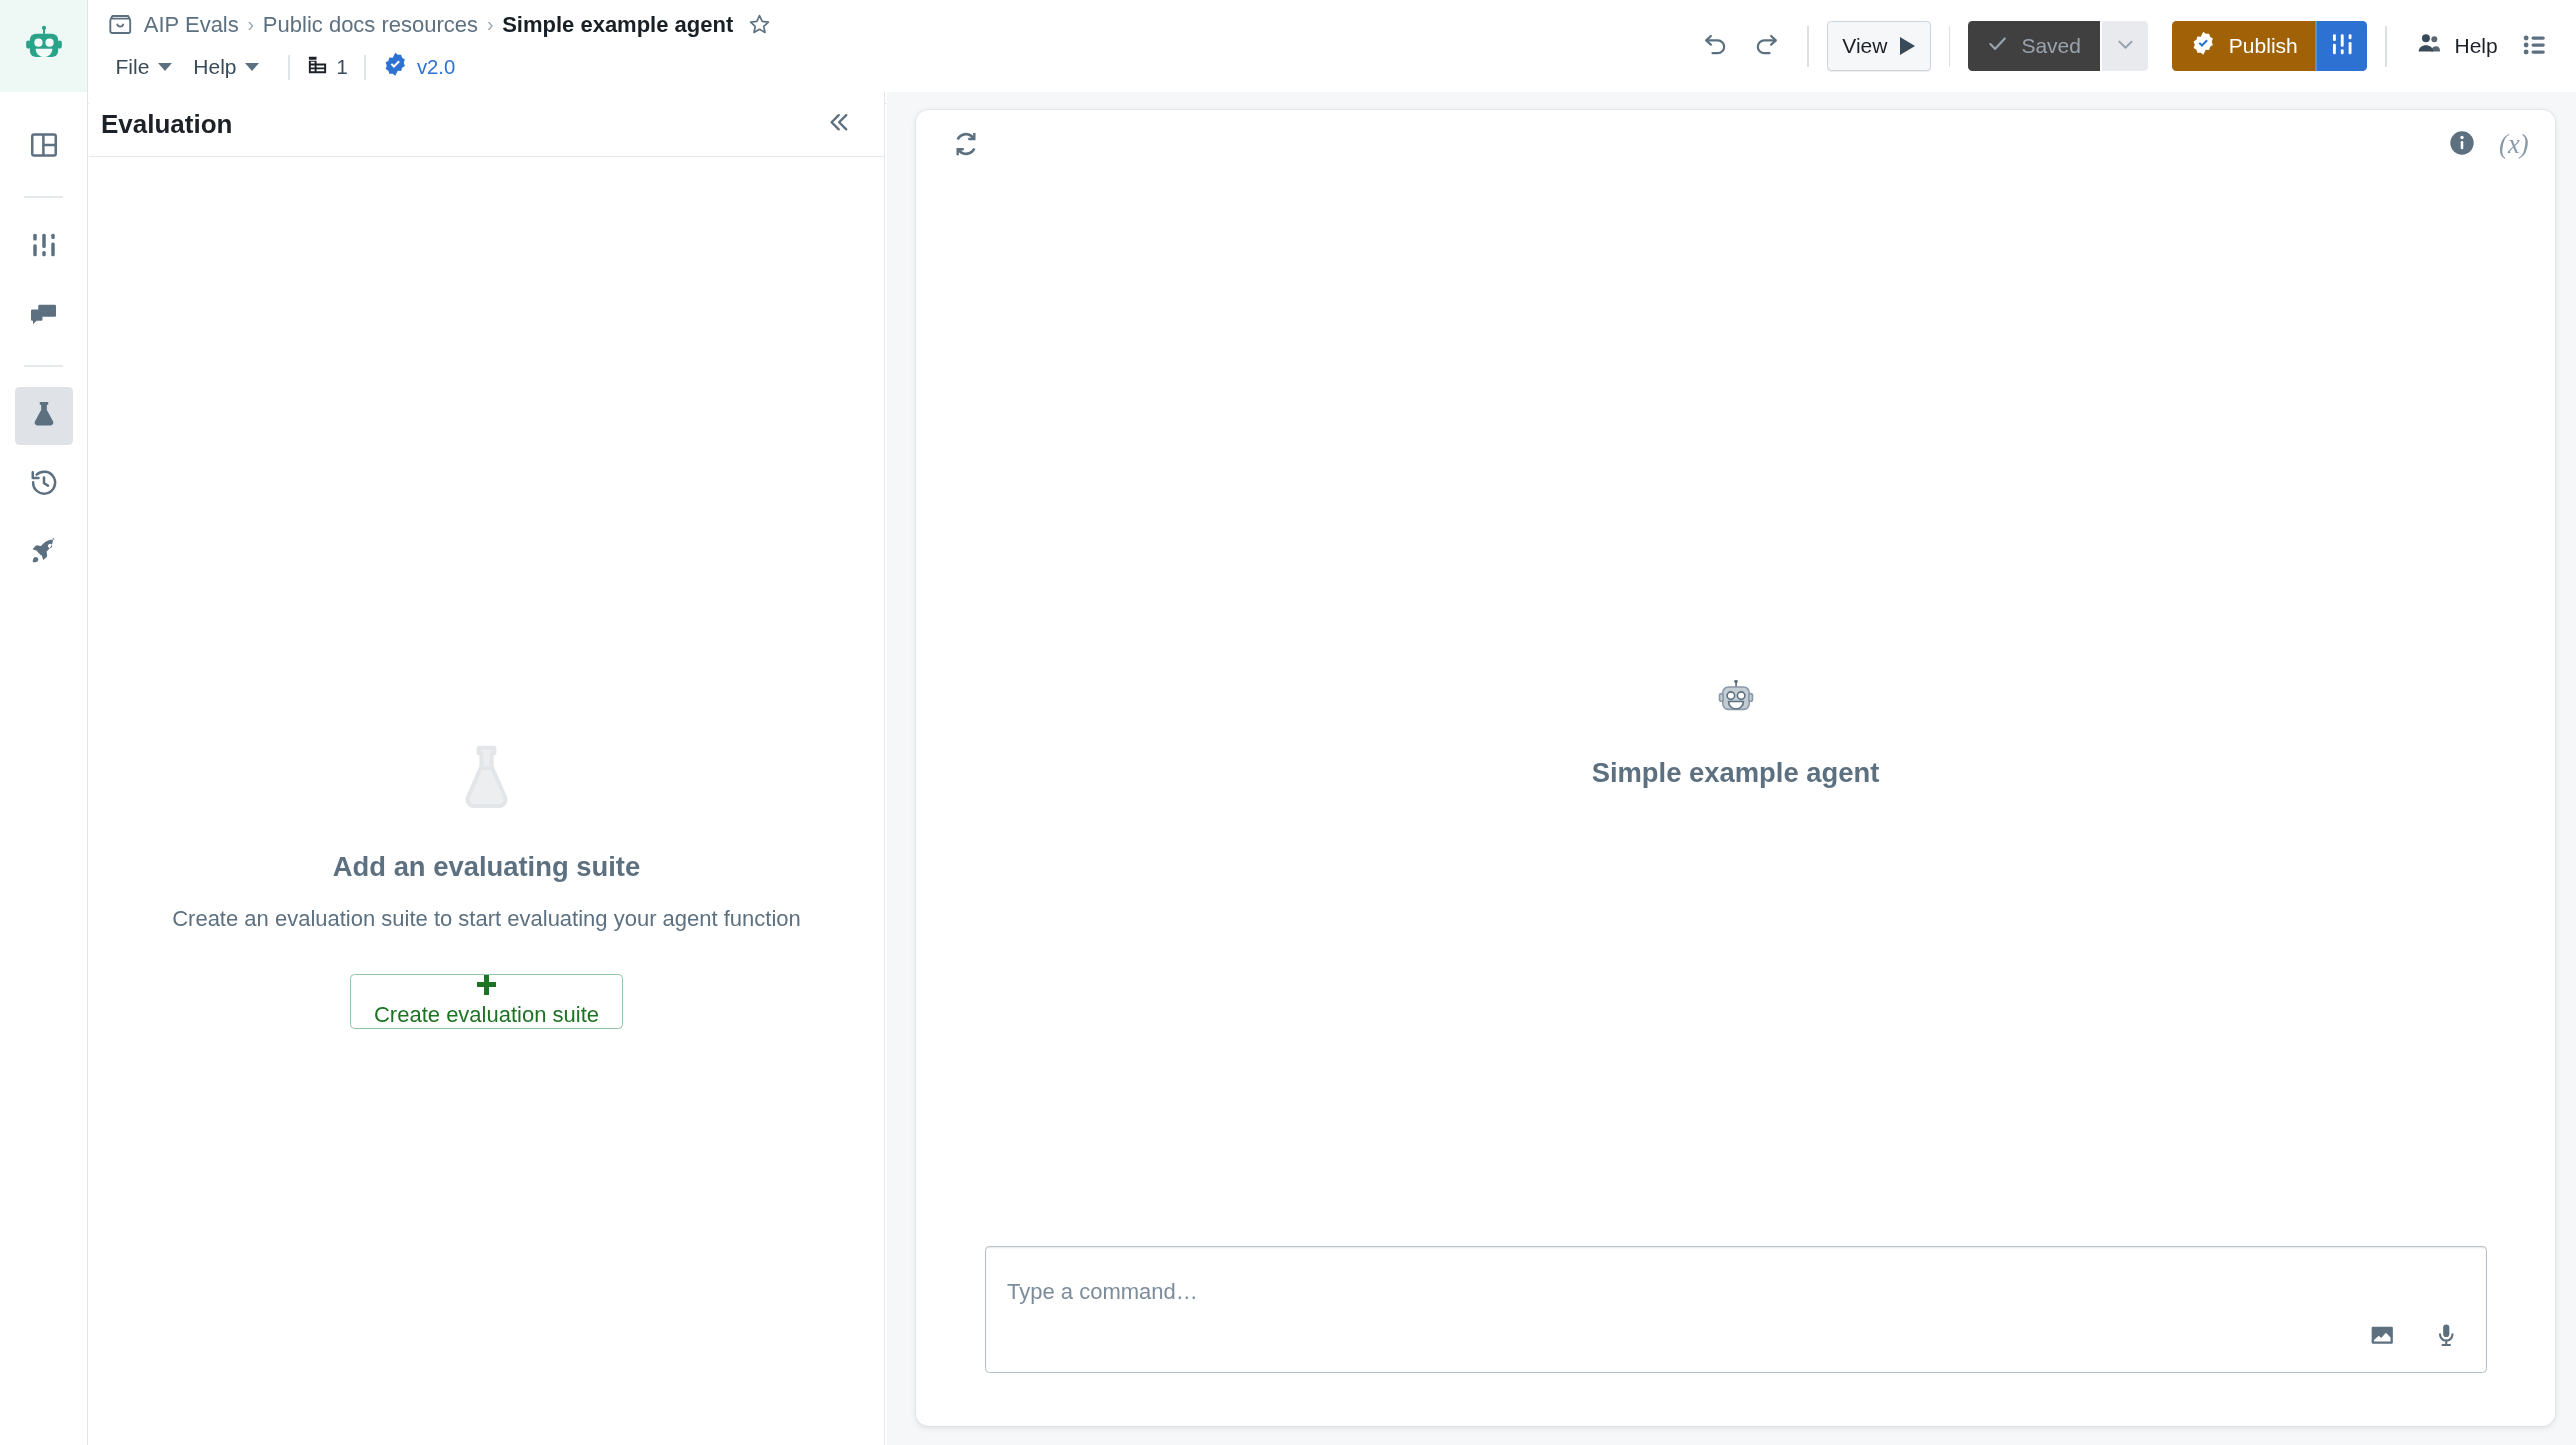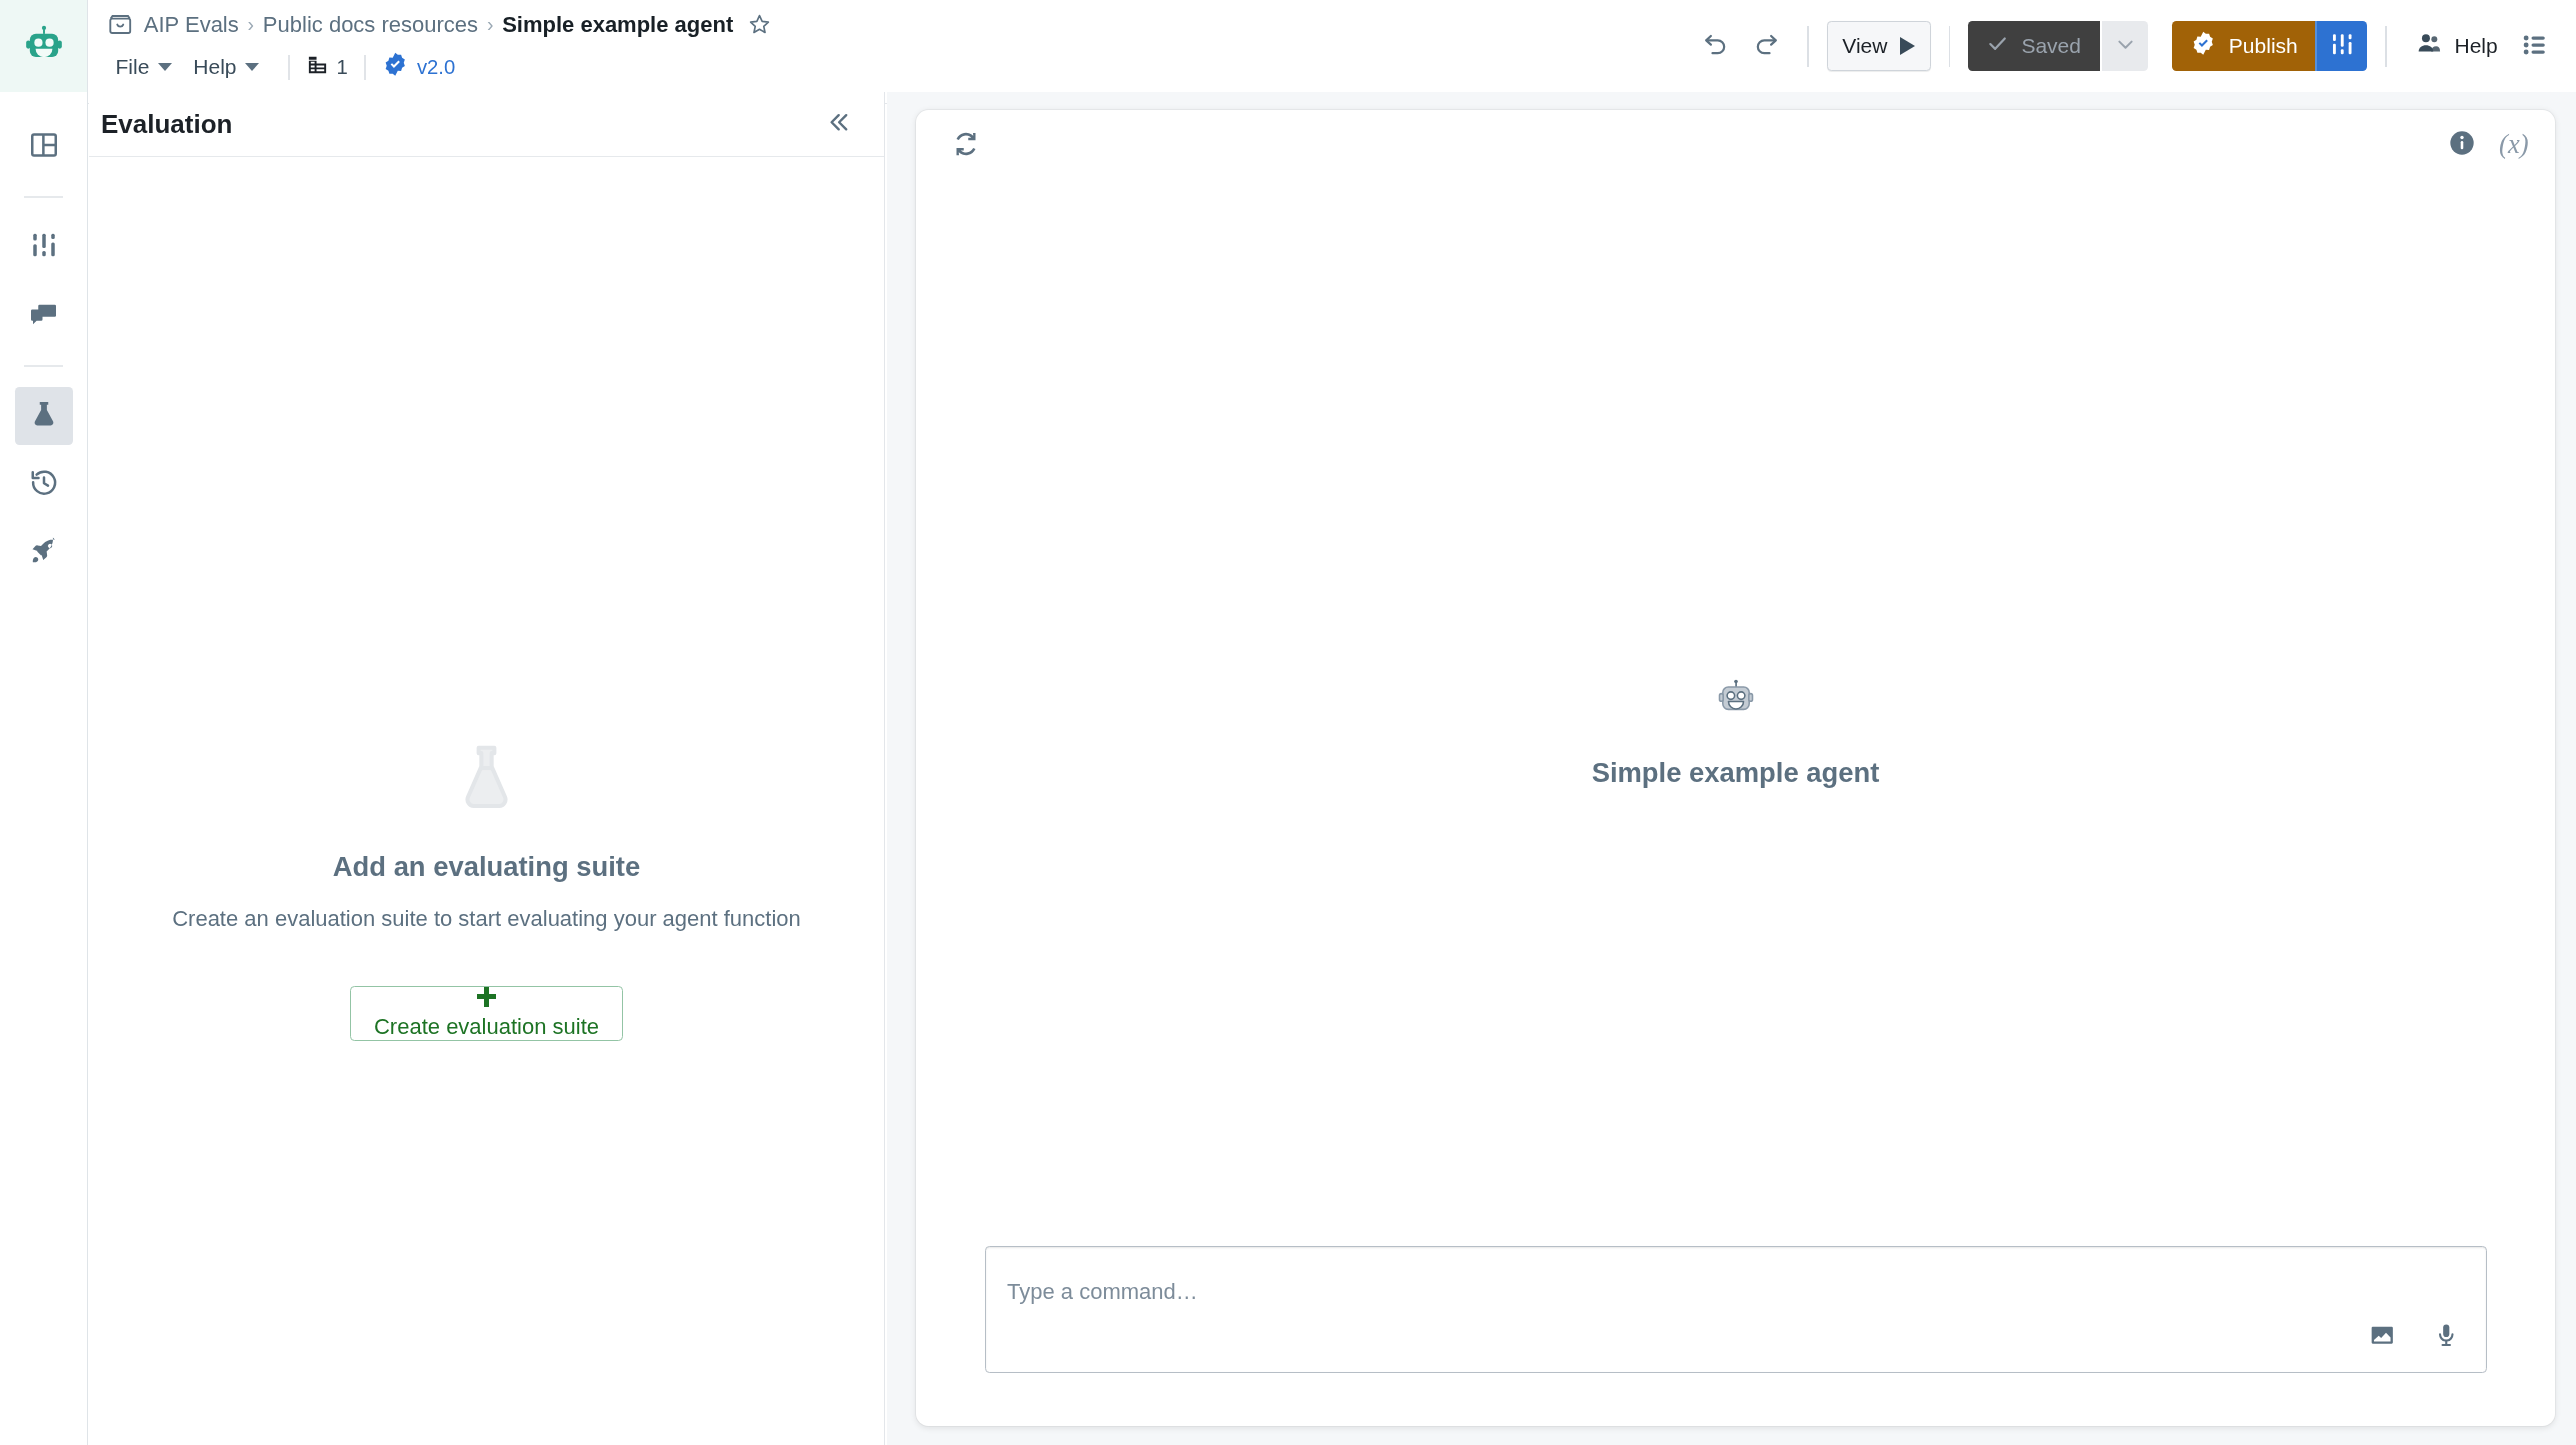--- a/index.html
+++ b/index.html
@@ -164,21 +164,21 @@
     border-radius: 3.5px;
   }
 
   .empty-wrap {
     position: absolute; left: 0; top: 65px; width: 100%; height: 1288px;
     display: flex; flex-direction: column; align-items: center;
     padding-top: 584px;
   }
   .empty-icon { margin-bottom: 34px; }
   .empty-title { font-size: 27.4px; font-weight: bold; color: #5c7080; margin-bottom: 23px; }
-  .empty-sub { font-size: 22px; color: #5c7080; margin-bottom: 54px; }
+  .empty-sub { font-size: 22px; color: #5c7080; margin-bottom: 42px; }
   .btn-create {
     height: 55px; background: #ffffff;
     border: 0.9px solid #93c4a5; border-radius: 4.4px;
     display: flex; align-items: center; gap: 16px; padding: 0 23px;
     font-size: 22px; color: #1d7324; flex-direction: column;
   }
   .plus-g {
     position: relative; width: 19.5px; height: 19.5px;
   }
   .plus-g::before, .plus-g::after {

